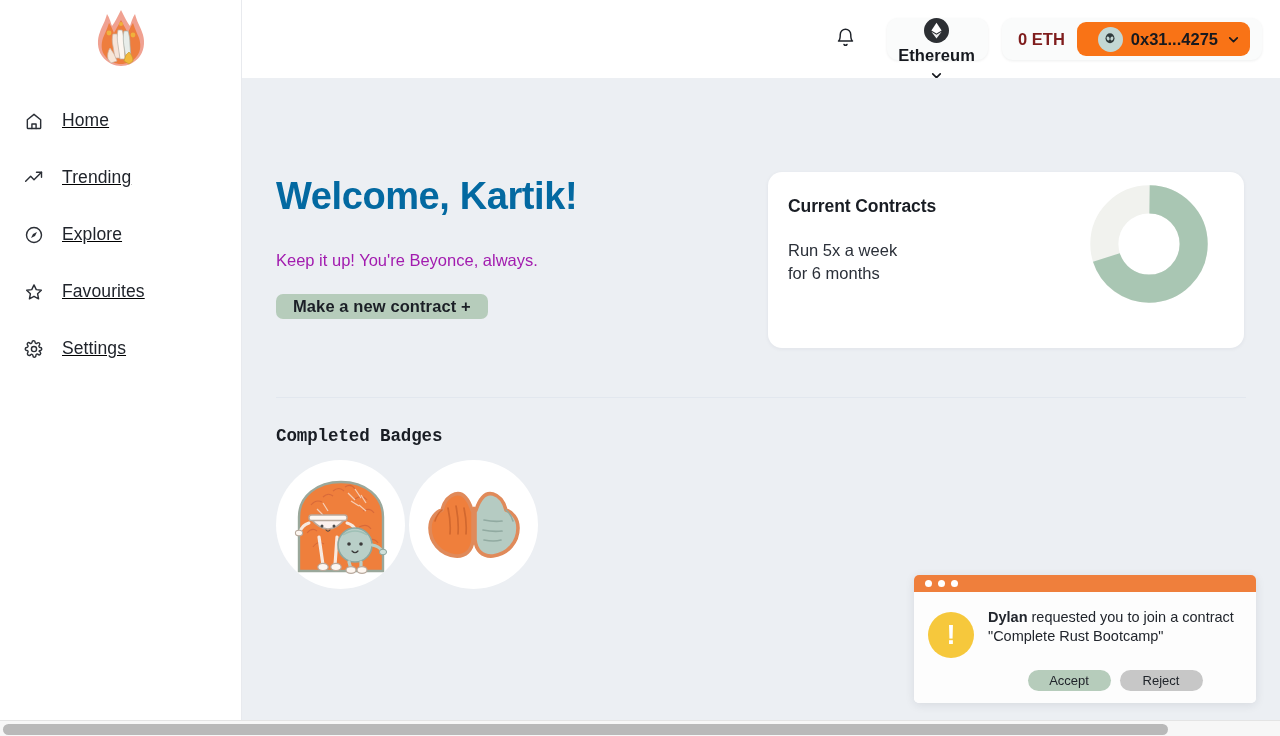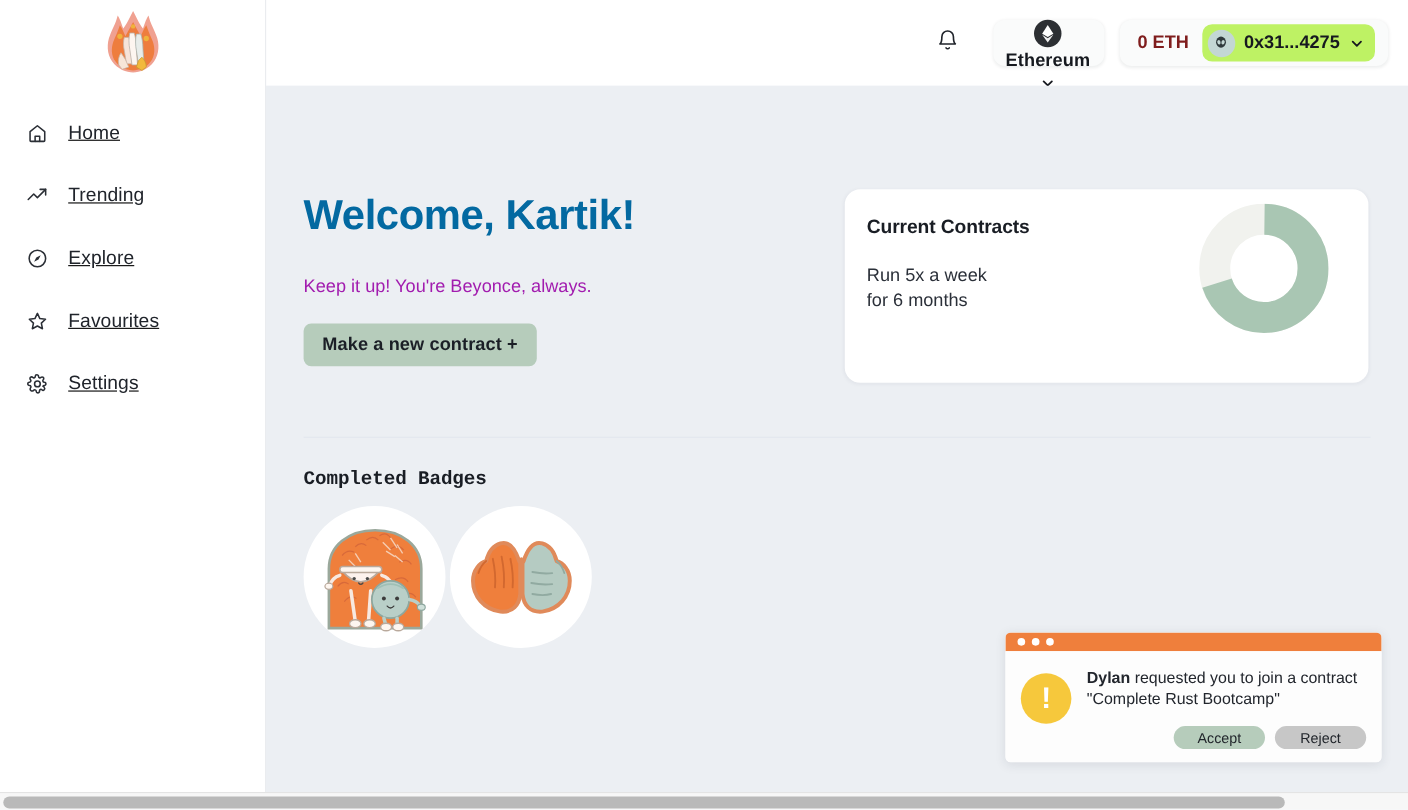--- a/index.html
+++ b/index.html
@@ -138,24 +138,24 @@
   }
   .eth-amount {
     font-size: 16.5px;
     font-weight: bold;
     color: #7f1d1d;
     white-space: nowrap;
   }
   .addr-group {
     display: flex;
     align-items: center;
-    background: #bef264;
+    background: #f97316;
     border-radius: 9px;
     height: 34px;
-    padding: 0 9px 0 5px;
+    padding: 0 9px 0 21px;
     gap: 8px;
   }
   .avatar {
     width: 25px; height: 25px;
     border-radius: 50%;
     background: #c3d7d4;
     display: flex; align-items: center; justify-content: center;
     flex: 0 0 25px;
   }
   .addr-text {
@@ -191,21 +191,21 @@
   .welcome-sub {
     font-size: 16.5px;
     color: #a21caf;
     margin: 33px 0 0 0;
   }
   .cta-btn {
     margin-top: 24px;
     background: #b6ccbb;
     border: none;
     border-radius: 7px;
-    height: 39px;
+    height: 25px;
     padding: 0 17px;
     font-family: "Liberation Sans", sans-serif;
     font-size: 16.5px;
     font-weight: bold;
     color: #1b1f26;
     cursor: pointer;
     letter-spacing: 0.1px;
   }
 
   .contracts-card {
@@ -324,22 +324,22 @@
     font-size: 14.5px;
     color: #22262d;
     line-height: 1.33;
     margin: 0;
     text-align: left;
   }
   .toast-msg b { font-weight: bold; }
   .toast-actions {
     display: flex;
     gap: 9px;
-    margin-top: 13px;
-    justify-content: flex-end;
+    margin-top: 23px;
+    justify-content: center;
   }
   .pill {
     border: none;
     border-radius: 11px;
     height: 21px;
     min-width: 83px;
     font-family: "Liberation Sans", sans-serif;
     font-size: 13px;
     color: #21252b;
     cursor: pointer;

